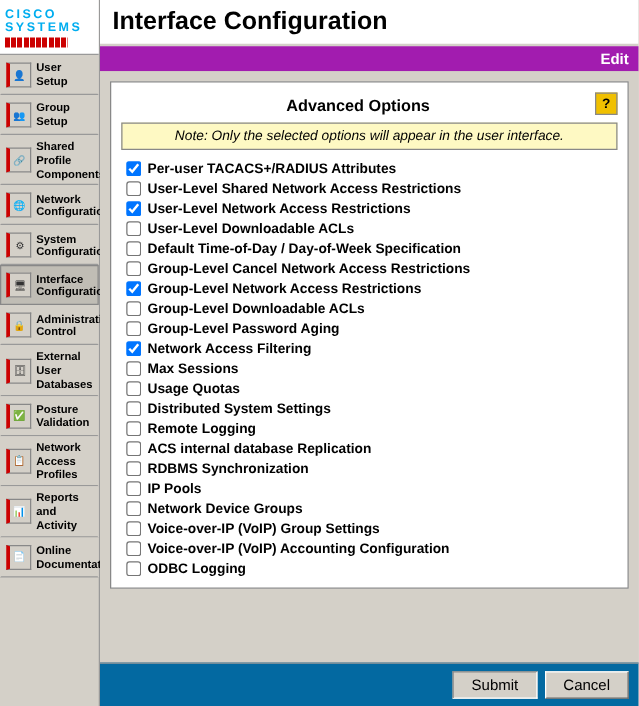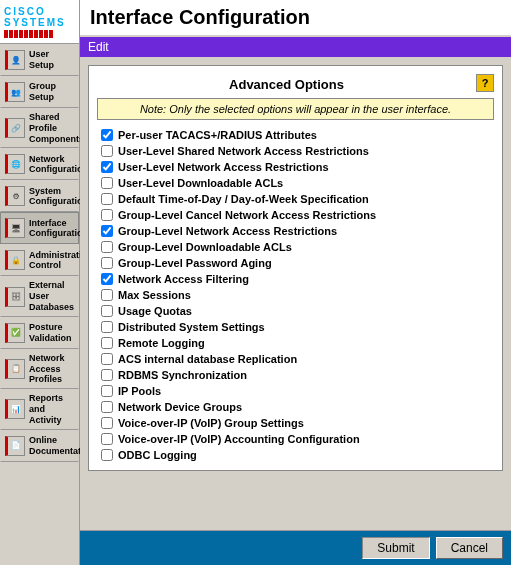--- a/index.html
+++ b/index.html
@@ -119,25 +119,26 @@
     }
 
     .page-title {
       font-size: 20px;
       font-weight: bold;
       color: #000;
       font-family: Arial, sans-serif;
     }
 
     .edit-bar {
-      background: #6d28d9;
+      background: #a21caf;
       color: #fff;
       padding: 3px 8px;
       font-size: 12px;
-      font-weight: normal;
+      font-weight: bold;
+      text-align: right;
     }
 
     .content-area {
       flex: 1;
       overflow-y: auto;
       padding: 8px;
       background: #d4d0c8;
     }
 
     .panel {

